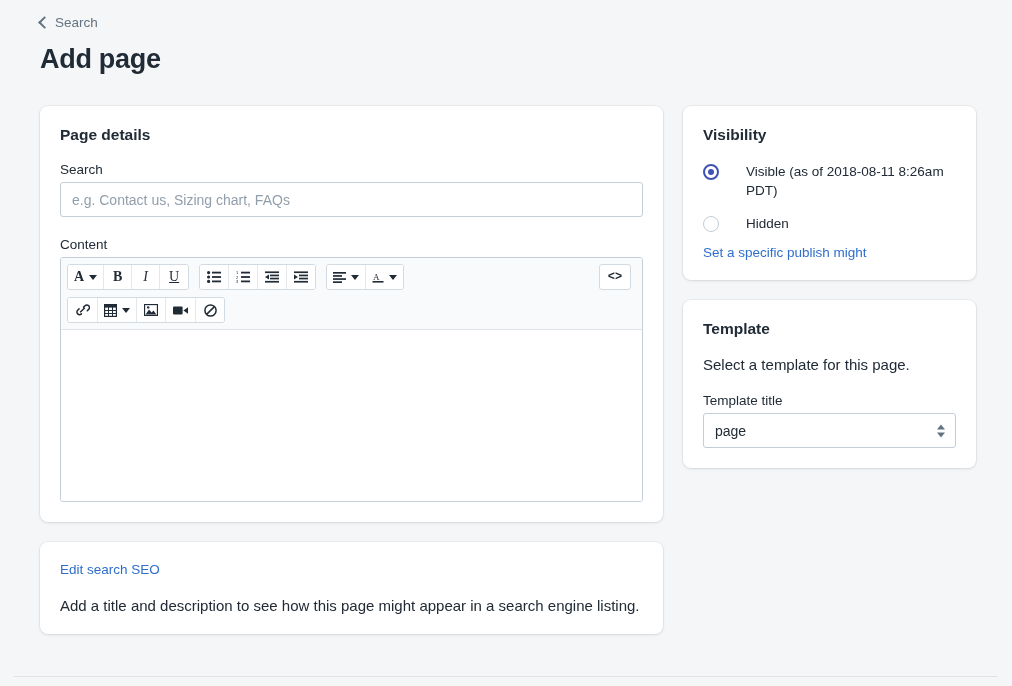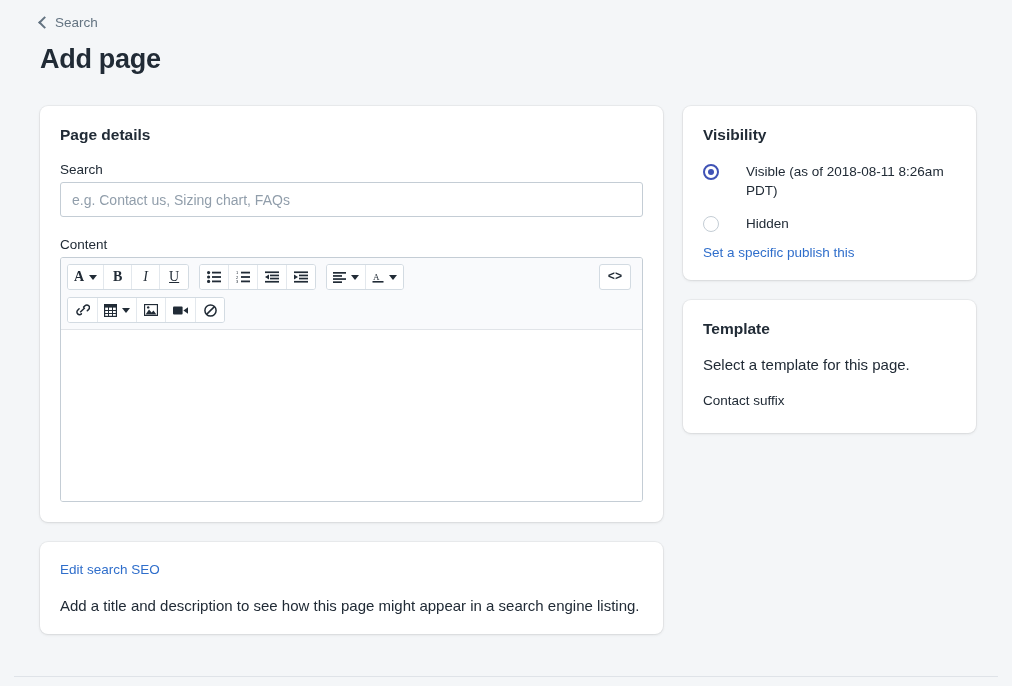--- a/index.html
+++ b/index.html
@@ -317,31 +317,40 @@
           <div class="radio-row">
             <span class="radio checked"></span>
             <span class="radio-label">Visible (as of 2018-08-11 8:26am PDT)</span>
           </div>
 
           <div class="radio-row" style="margin-bottom:12px;">
             <span class="radio"></span>
             <span class="radio-label">Hidden</span>
           </div>
 
-          <div class="link">Set a specific publish this</div>
+          <div class="link">Set a specific publish might</div>
         </div>
       </div>
 
       <div style="height:20px"></div>
 
       <div class="card">
         <div class="card-inner">
           <div class="card-title">Template</div>
           <div style="font-size:15px;color:#212b36;margin-bottom:20px;">Select a template for this page.</div>
 
-          <div class="label">Contact suffix</div>
+          <div class="label">Template title</div>
+          <div class="select-wrap">
+            <select class="select">
+              <option>page</option>
+            </select>
+            <span class="stepper">
+              <i class="up"></i>
+                <i class="dn"></i>
+            </span>
+          </div>
         </div>
       </div>
     </div>
   </div>
 
   <div class="footer-rule"></div>
 </div>
 
 </body></html>

